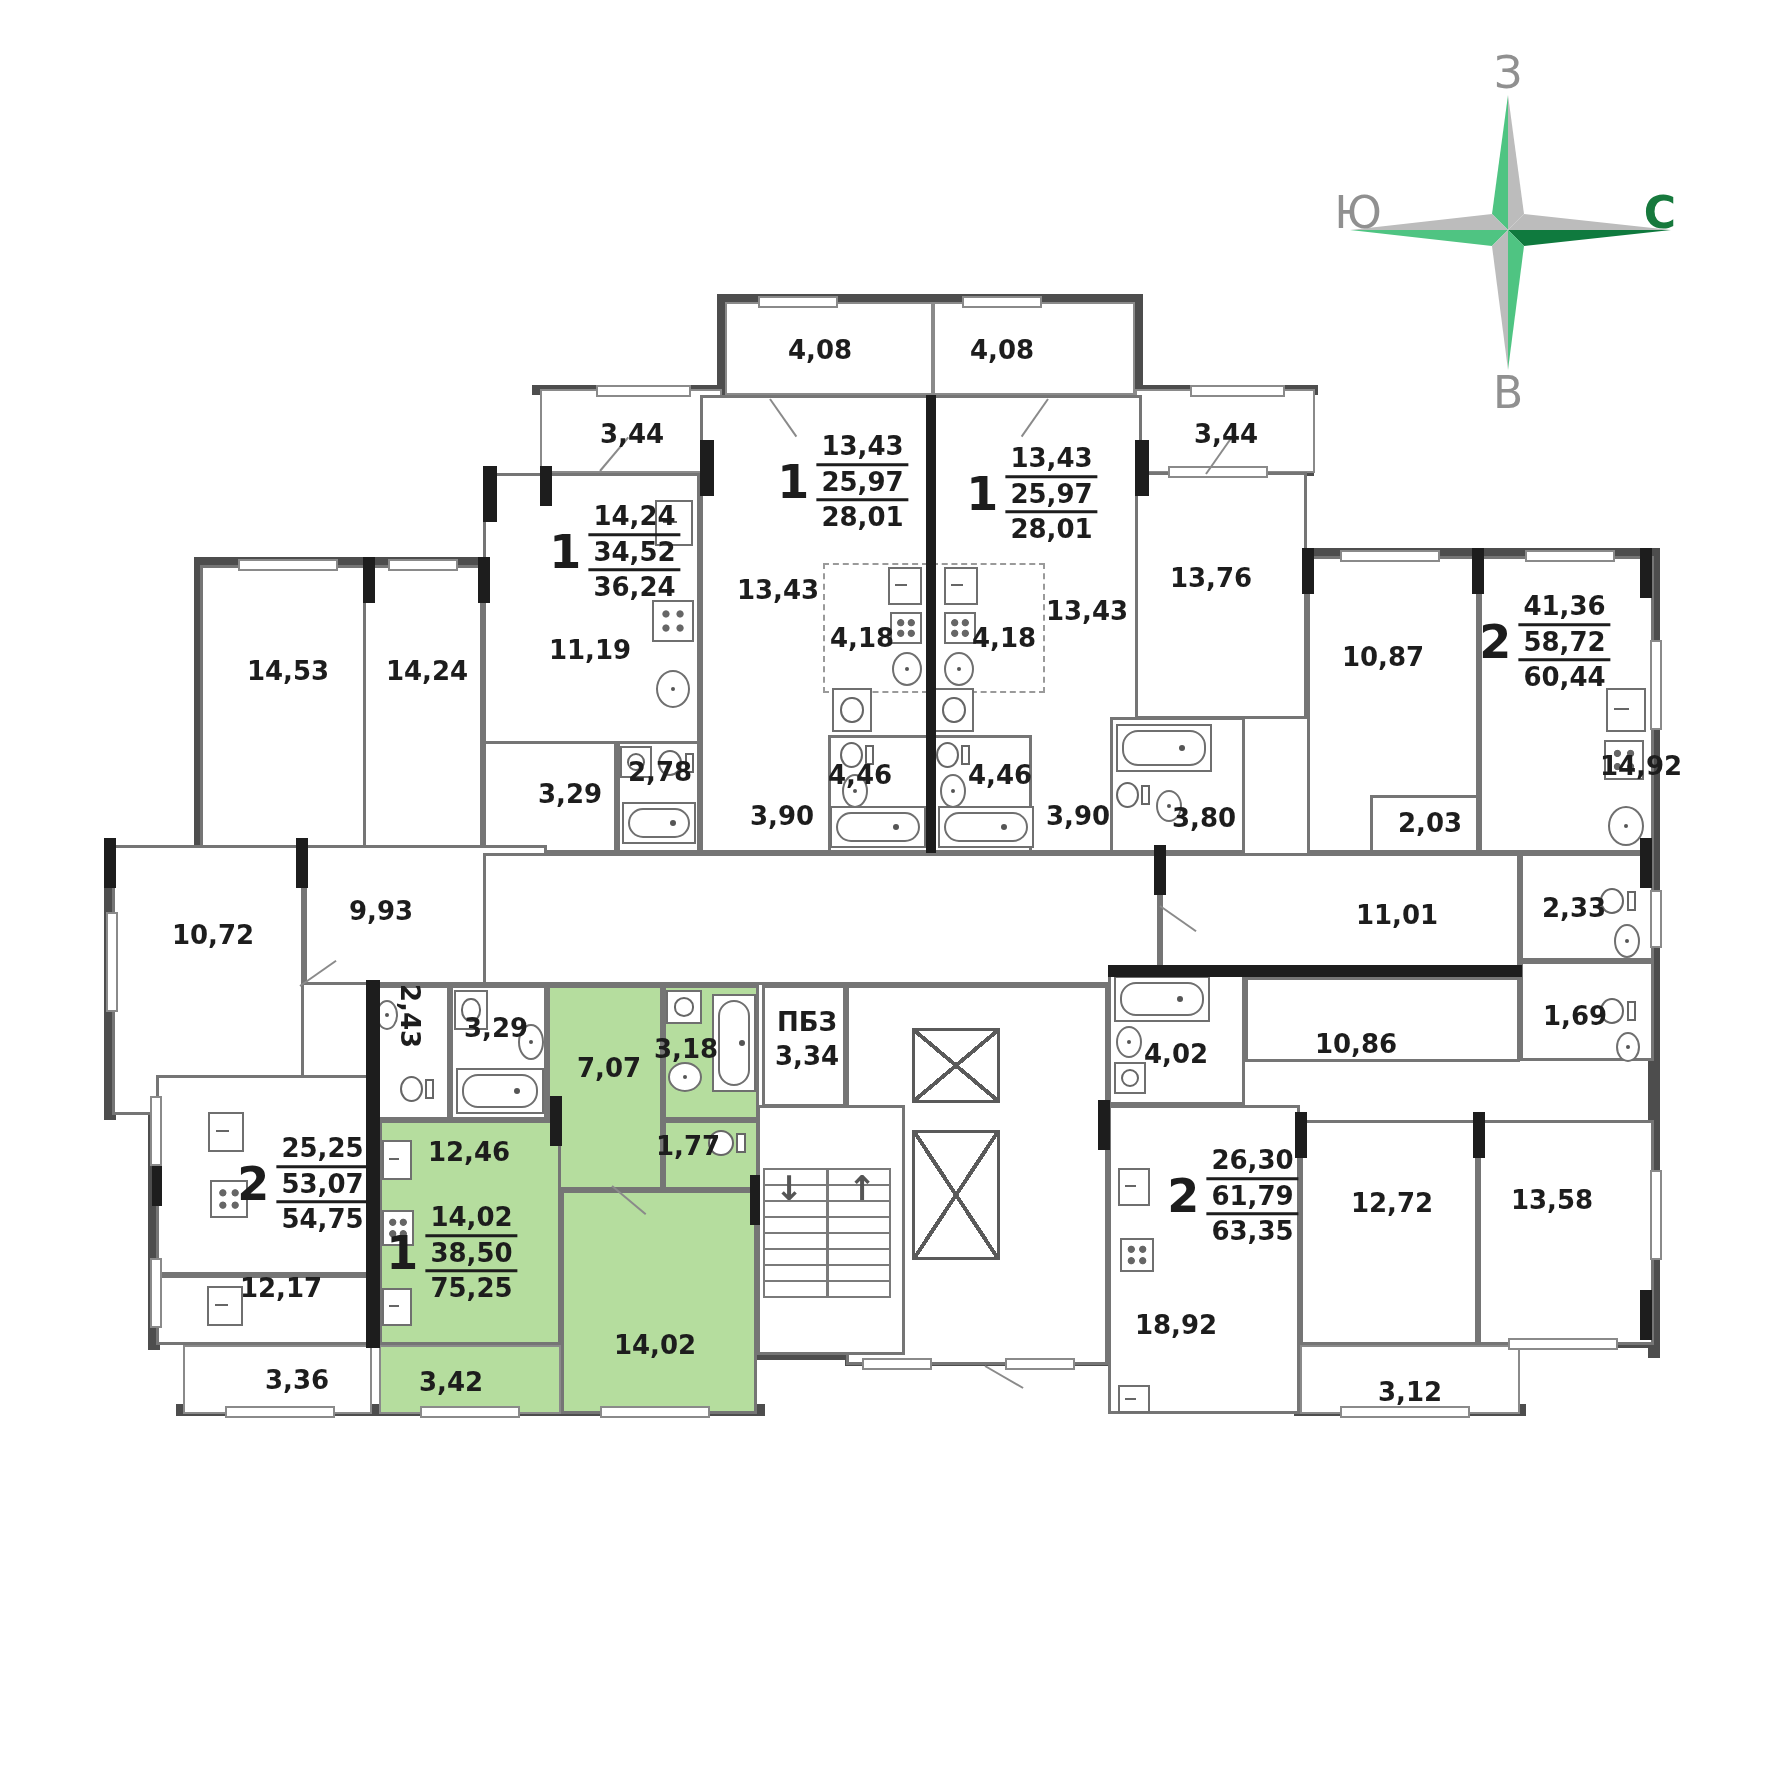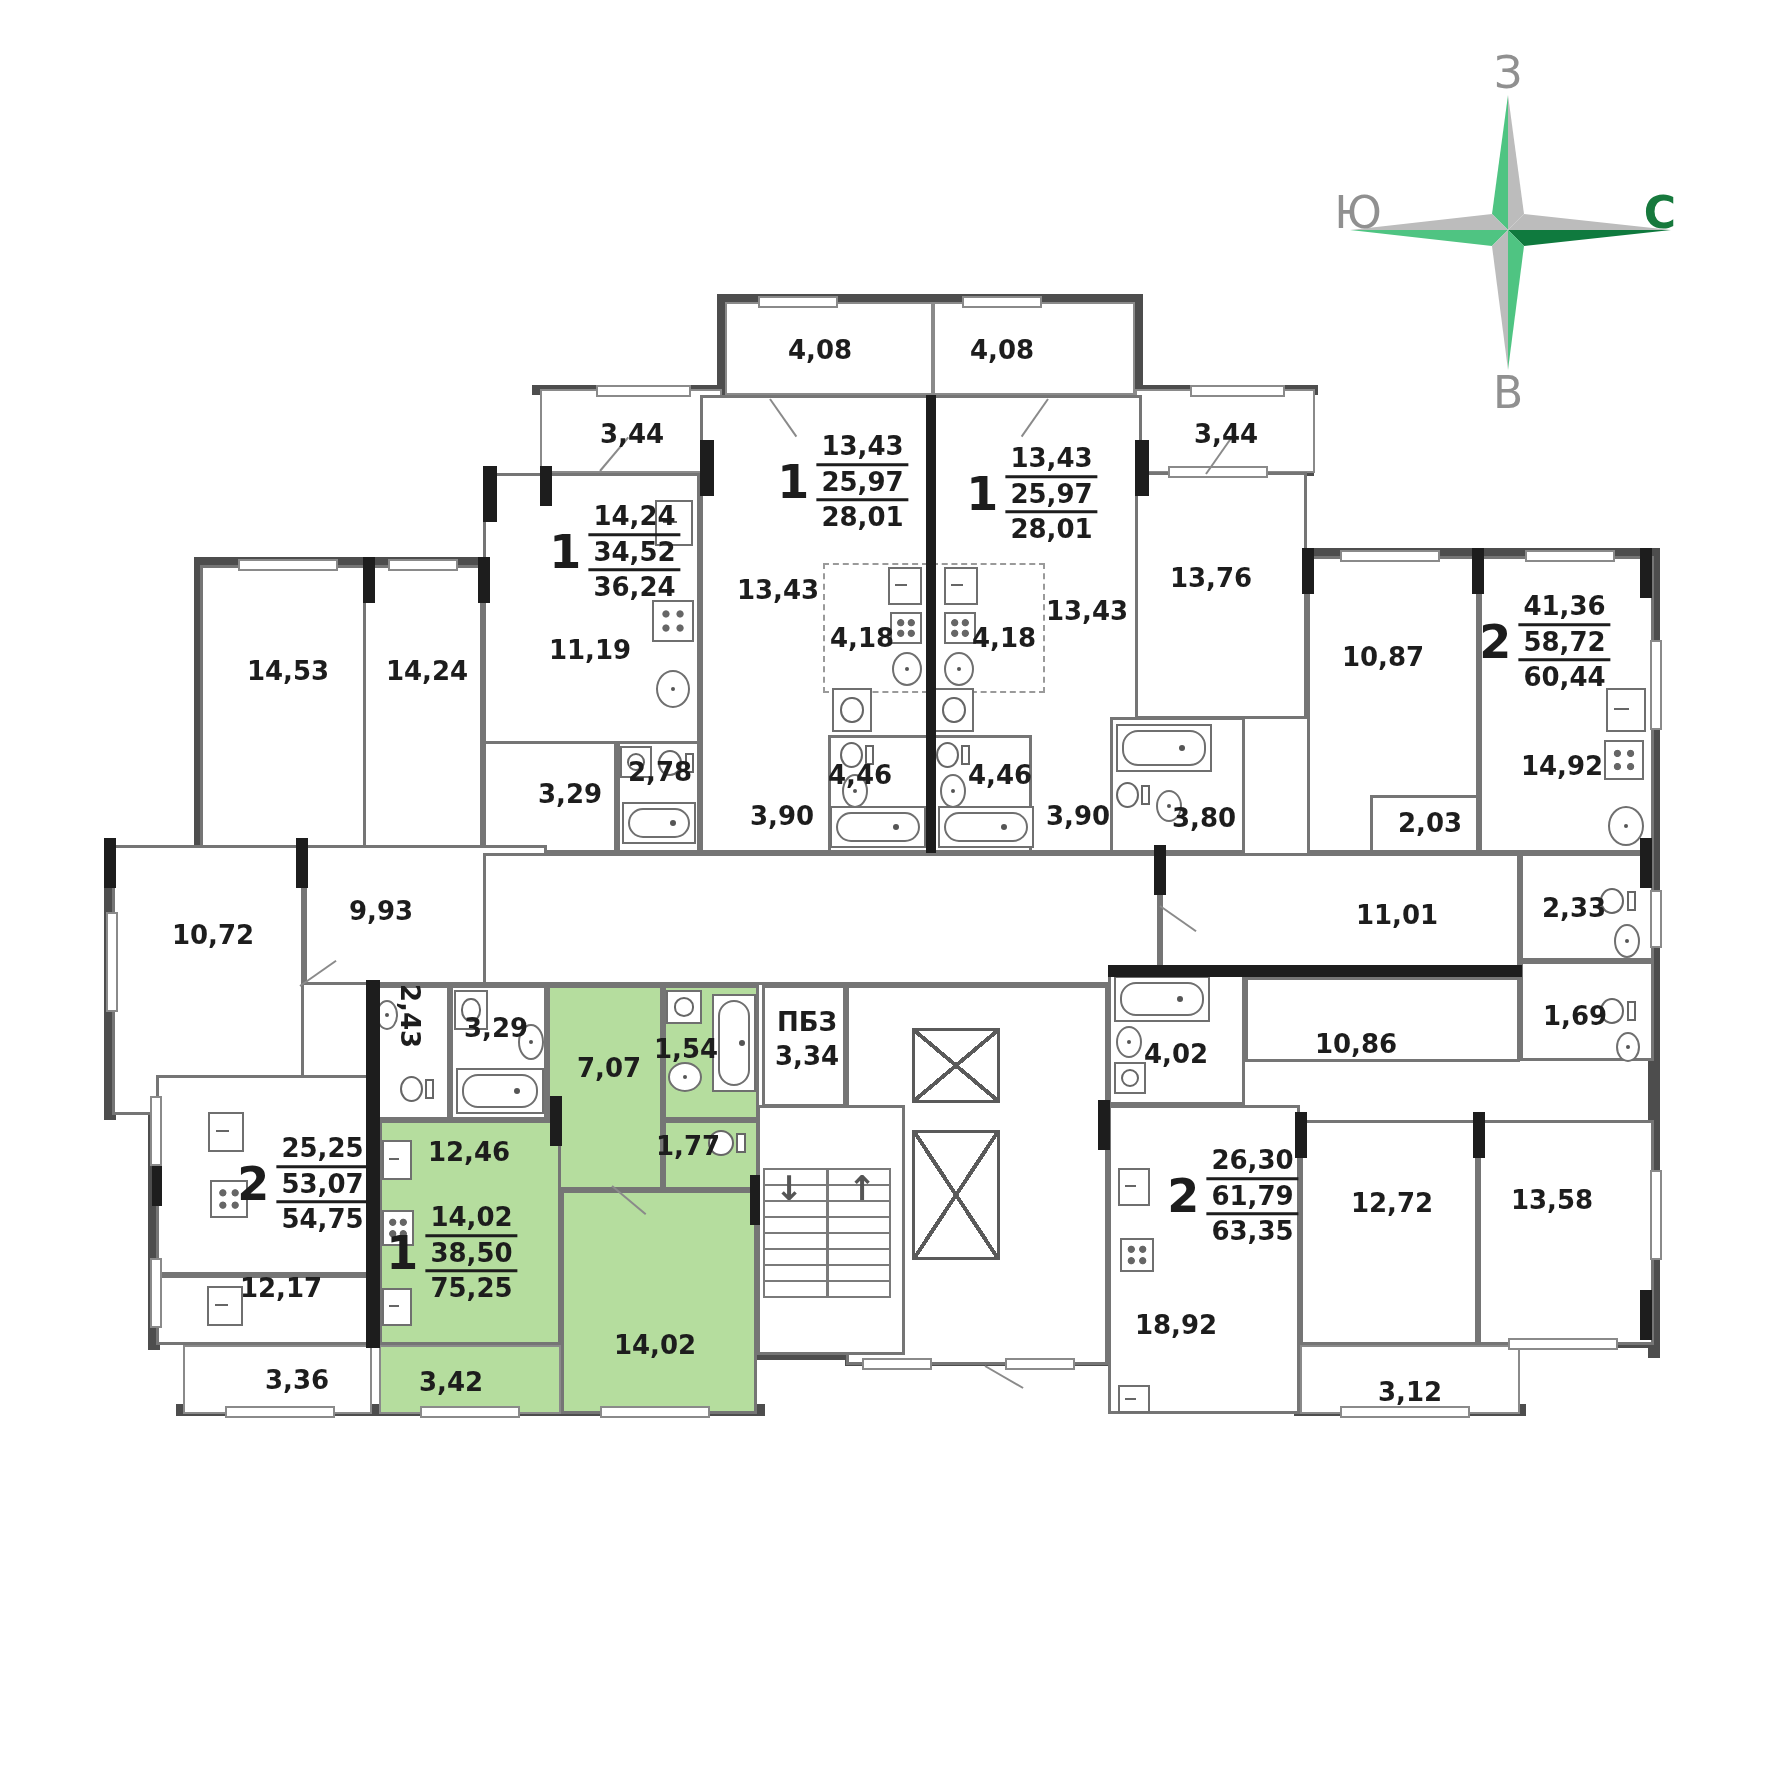--- a/index.html
+++ b/index.html
@@ -281,28 +281,28 @@
   <span class="lbl" style="left:1004px;top:638px">4,18</span>
   <span class="lbl" style="left:660px;top:772px">2,78</span>
   <span class="lbl" style="left:570px;top:794px">3,29</span>
   <span class="lbl" style="left:782px;top:816px">3,90</span>
   <span class="lbl" style="left:860px;top:775px">4,46</span>
   <span class="lbl" style="left:1000px;top:775px">4,46</span>
   <span class="lbl" style="left:1078px;top:816px">3,90</span>
   <span class="lbl" style="left:1211px;top:578px">13,76</span>
   <span class="lbl" style="left:1383px;top:657px">10,87</span>
   <span class="lbl" style="left:1204px;top:818px">3,80</span>
-  <span class="lbl" style="left:1562px;top:766px">14,92</span>
+  <span class="lbl" style="left:1641px;top:766px">14,92</span>
   <span class="lbl" style="left:1430px;top:823px">2,03</span>
   <span class="lbl" style="left:213px;top:935px">10,72</span>
   <span class="lbl" style="left:381px;top:911px">9,93</span>
   <span class="lbl v" style="left:410px;top:1016px">2,43</span>
   <span class="lbl" style="left:496px;top:1028px">3,29</span>
   <span class="lbl" style="left:609px;top:1068px">7,07</span>
-  <span class="lbl" style="left:686px;top:1049px">1,54</span>
+  <span class="lbl" style="left:686px;top:1049px">3,18</span>
   <span class="lbl" style="left:807px;top:1022px">ПБЗ</span>
   <span class="lbl" style="left:807px;top:1056px">3,34</span>
   <span class="lbl" style="left:688px;top:1146px">1,77</span>
   <span class="lbl" style="left:1397px;top:915px">11,01</span>
   <span class="lbl" style="left:1574px;top:908px">2,33</span>
   <span class="lbl" style="left:1575px;top:1016px">1,69</span>
   <span class="lbl" style="left:1356px;top:1044px">10,86</span>
   <span class="lbl" style="left:1176px;top:1054px">4,02</span>
   <span class="lbl" style="left:469px;top:1152px">12,46</span>
   <span class="lbl" style="left:281px;top:1288px">12,17</span>

